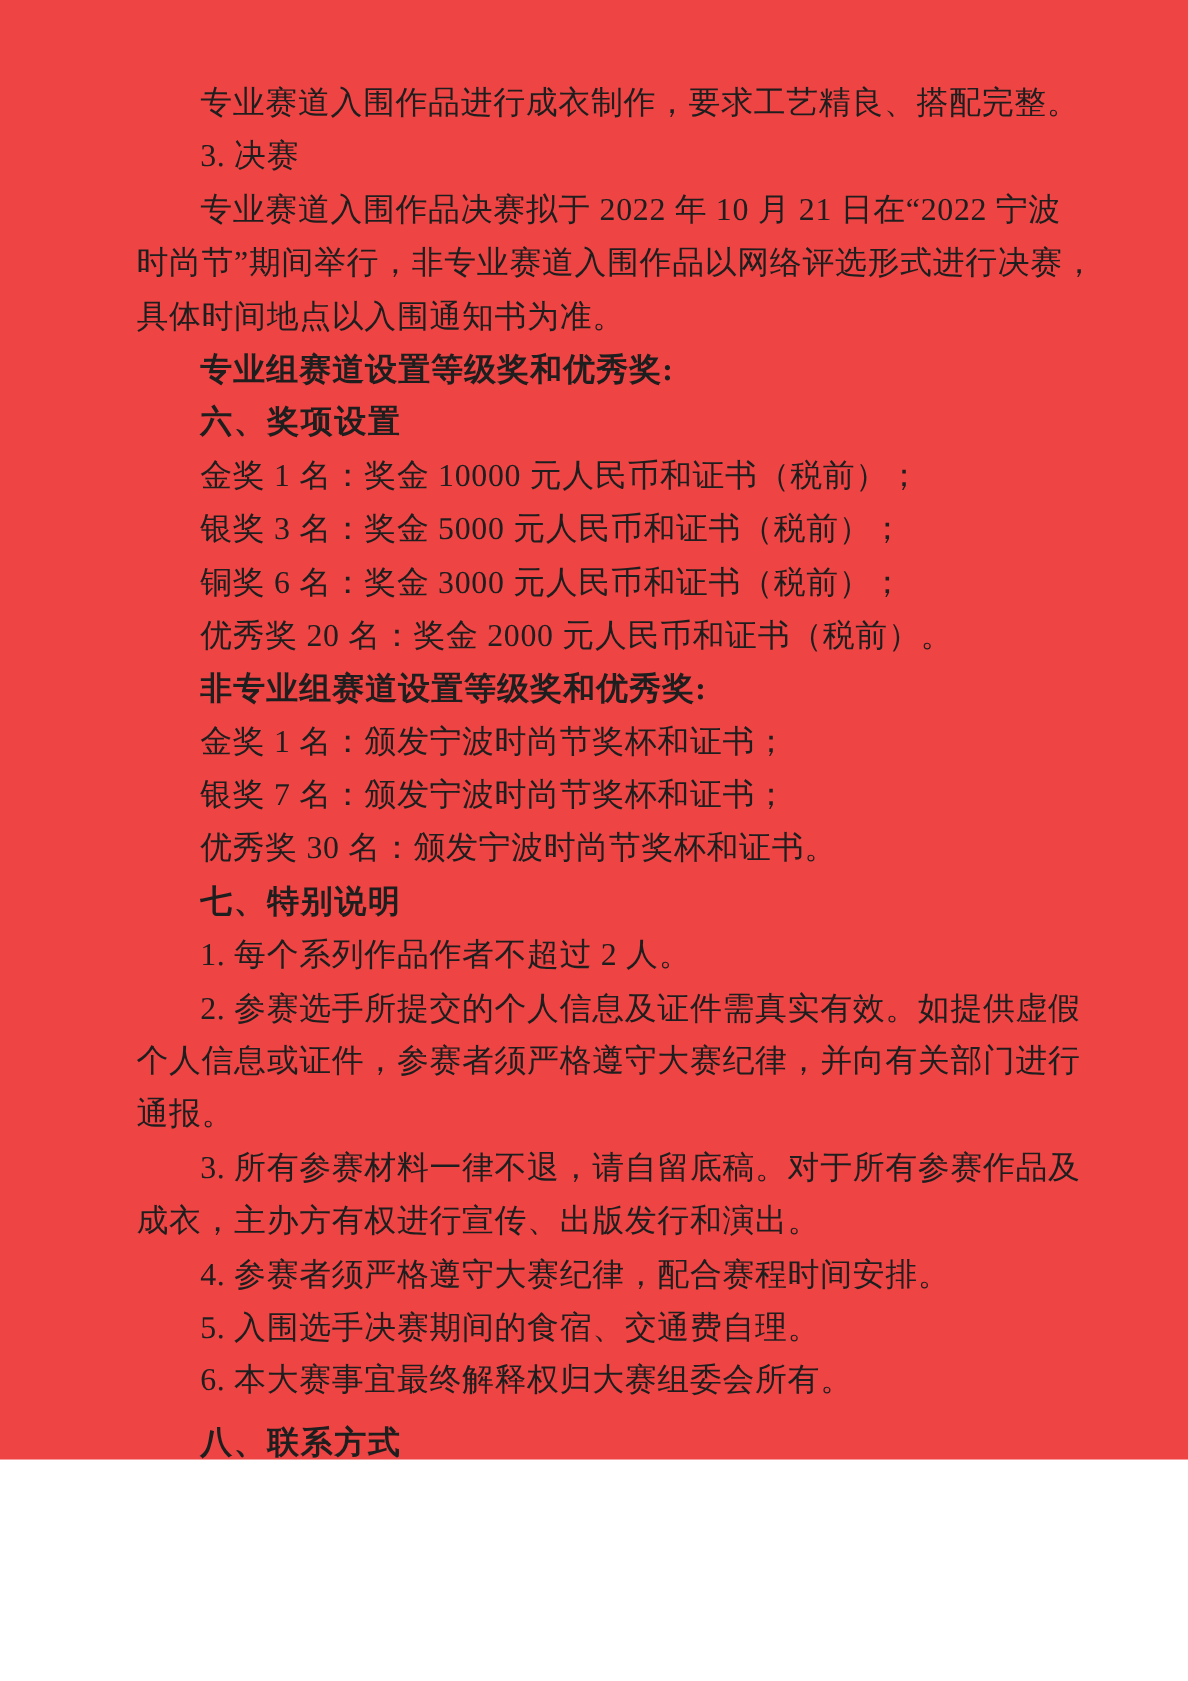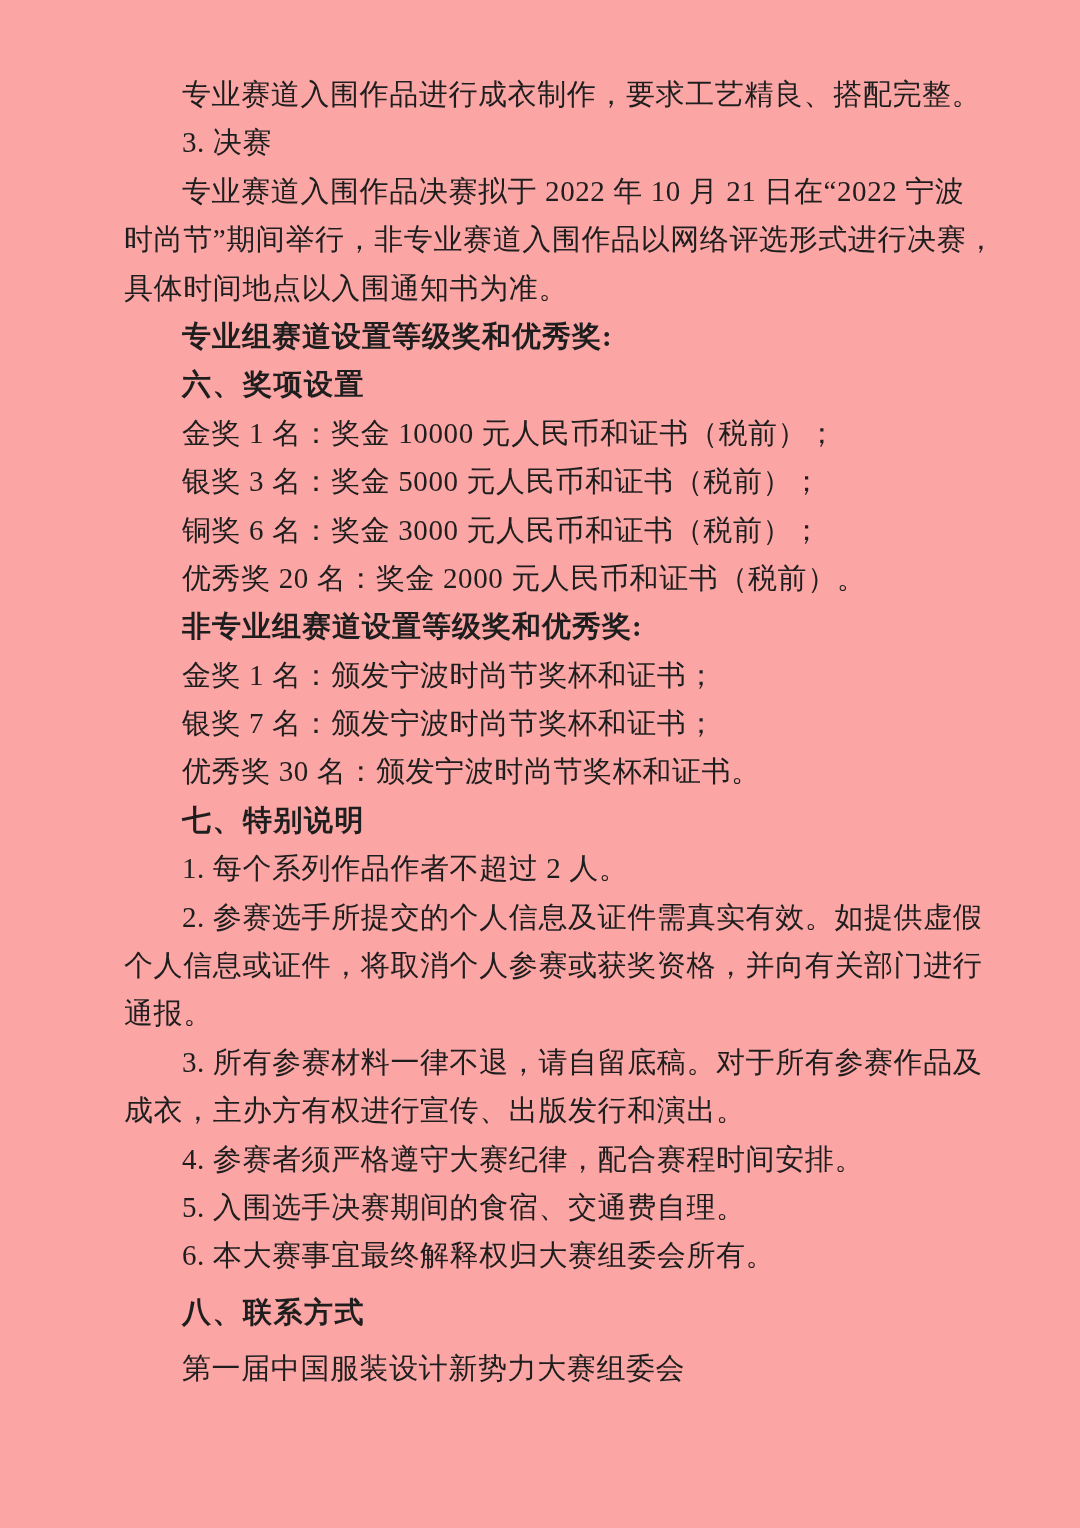--- a/index.html
+++ b/index.html
@@ -1,20 +1,20 @@
 <!DOCTYPE html>
 <html><head>
 <meta charset="utf-8">
 <style>
   html, body { margin: 0; padding: 0; background: #ffffff; }
   .page {
     position: relative;
     width: 1080px;
-    height: 1528px;
-    background: #fca5a5;
+    height: 1327px;
+    background: #ef4444;
     color: #1e1e1e;
     font-family: "Liberation Serif", "DejaVu Serif", serif;
     font-size: 29px;
     overflow: hidden;
     box-sizing: border-box;
   }
   .content {
     position: absolute;
     left: 124px;
     right: 100px;
@@ -54,21 +54,21 @@
     <div class="line ind">银奖 3 名：奖金 5000 元人民币和证书（税前）；</div>
     <div class="line ind">铜奖 6 名：奖金 3000 元人民币和证书（税前）；</div>
     <div class="line ind">优秀奖 20 名：奖金 2000 元人民币和证书（税前）。</div>
     <div class="line ind h-sub">非专业组赛道设置等级奖和优秀奖:</div>
     <div class="line ind">金奖 1 名：颁发宁波时尚节奖杯和证书；</div>
     <div class="line ind">银奖 7 名：颁发宁波时尚节奖杯和证书；</div>
     <div class="line ind">优秀奖 30 名：颁发宁波时尚节奖杯和证书。</div>
     <div class="line ind h-num">七、特别说明</div>
     <div class="line ind">1. 每个系列作品作者不超过 2 人。</div>
     <div class="line ind">2. 参赛选手所提交的个人信息及证件需真实有效。如提供虚假</div>
-    <div class="line">个人信息或证件，将取消个人参赛或获奖资格，并向有关部门进行</div>
+    <div class="line">个人信息或证件，参赛者须严格遵守大赛纪律，并向有关部门进行</div>
     <div class="line">通报。</div>
     <div class="line ind">3. 所有参赛材料一律不退，请自留底稿。对于所有参赛作品及</div>
     <div class="line">成衣，主办方有权进行宣传、出版发行和演出。</div>
     <div class="line ind">4. 参赛者须严格遵守大赛纪律，配合赛程时间安排。</div>
     <div class="line ind">5. 入围选手决赛期间的食宿、交通费自理。</div>
     <div class="line ind">6. 本大赛事宜最终解释权归大赛组委会所有。</div>
     <div class="line ind h-num sp">八、联系方式</div>
     <div class="line ind sp">第一届中国服装设计新势力大赛组委会</div>
   </div>
 </div>

